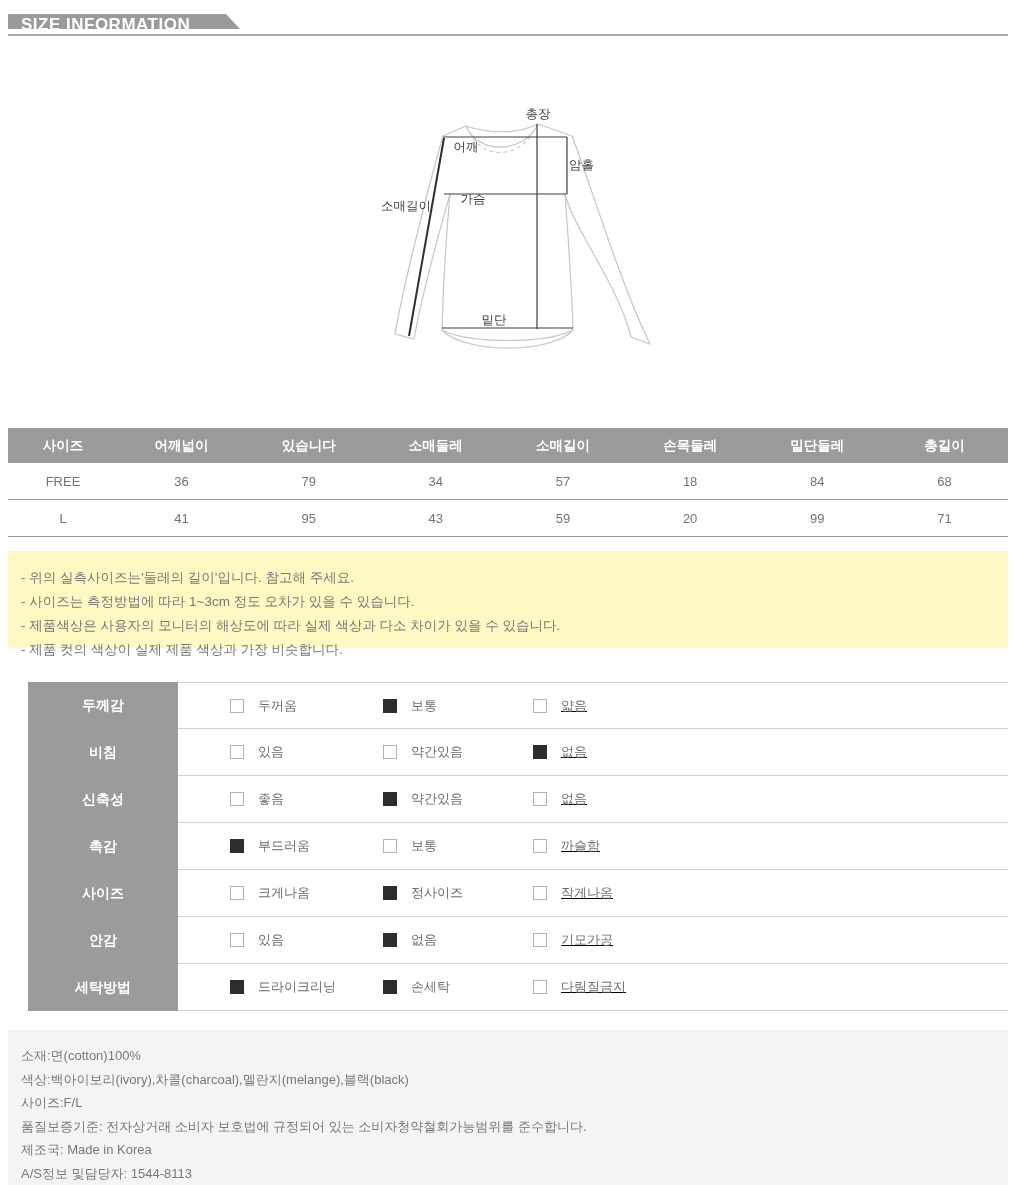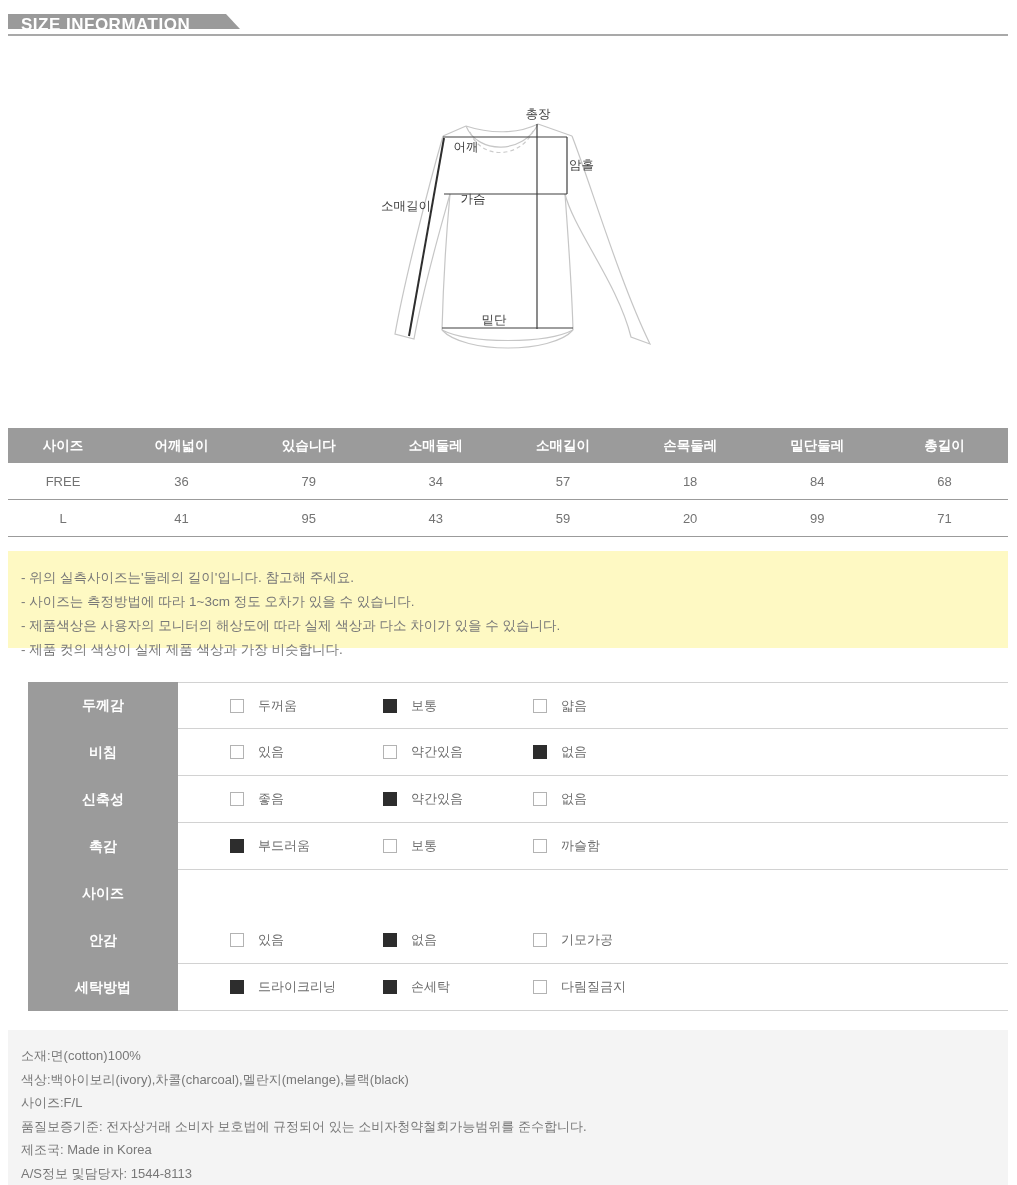--- a/index.html
+++ b/index.html
@@ -40,21 +40,21 @@
   .attrs { left:8px; top:682px; width:1000px; }
   .a-row { display:flex; height:47px; }
   .a-label { width:150px; background:#9b9b9b; color:#ffffff; font-size:14px;
     font-weight:bold; display:flex; align-items:center; justify-content:center;margin-left:20px; }
   .a-opts { flex:1; display:flex; align-items:center;
     border-bottom:1px solid #d2d2d2; }
   .a-row:first-child .a-opts { border-top:1px solid #d2d2d2; }
   .opt { display:flex; align-items:center; }
   .opt-1 { margin-left:52px; width:153px; }
   .opt-2 { width:150px; }
-  .opt-3 { width:auto; }
+  .opt-3 { width:auto;text-decoration:underline; }
   .box { width:14px; height:14px; border:1px solid #b3b3b3; background:#ffffff;
     display:inline-block; }
   .box.checked { background:#2d2d2d; border-color:#2d2d2d; }
   .opt-label { color:#6d6d6d; font-size:13px; margin-left:14px; }
 
   
   .pinfo { left:8px; top:1030px; width:1000px; height:155px; background:#f4f4f4;
     padding:14px 13px; }
   .pinfo p { color:#787878; font-size:13px; line-height:23.5px; white-space:nowrap; }
 </style>
@@ -211,20 +211,34 @@
           <span class="opt-label">보통</span>
         </div>
         <div class="opt opt-3">
           <span class="box"></span>
           <span class="opt-label">까슬함</span>
         </div>
       </div>
     </div>
     <div class="a-row">
       <div class="a-label">사이즈</div>
+      <div class="a-opts">
+        <div class="opt opt-1">
+          <span class="box"></span>
+          <span class="opt-label">크게나옴</span>
+        </div>
+        <div class="opt opt-2">
+          <span class="box checked"></span>
+          <span class="opt-label">정사이즈</span>
+        </div>
+        <div class="opt opt-3">
+          <span class="box"></span>
+          <span class="opt-label">작게나옴</span>
+        </div>
+      </div>
     </div>
     <div class="a-row">
       <div class="a-label">안감</div>
       <div class="a-opts">
         <div class="opt opt-1">
           <span class="box"></span>
           <span class="opt-label">있음</span>
         </div>
         <div class="opt opt-2">
           <span class="box checked"></span>

